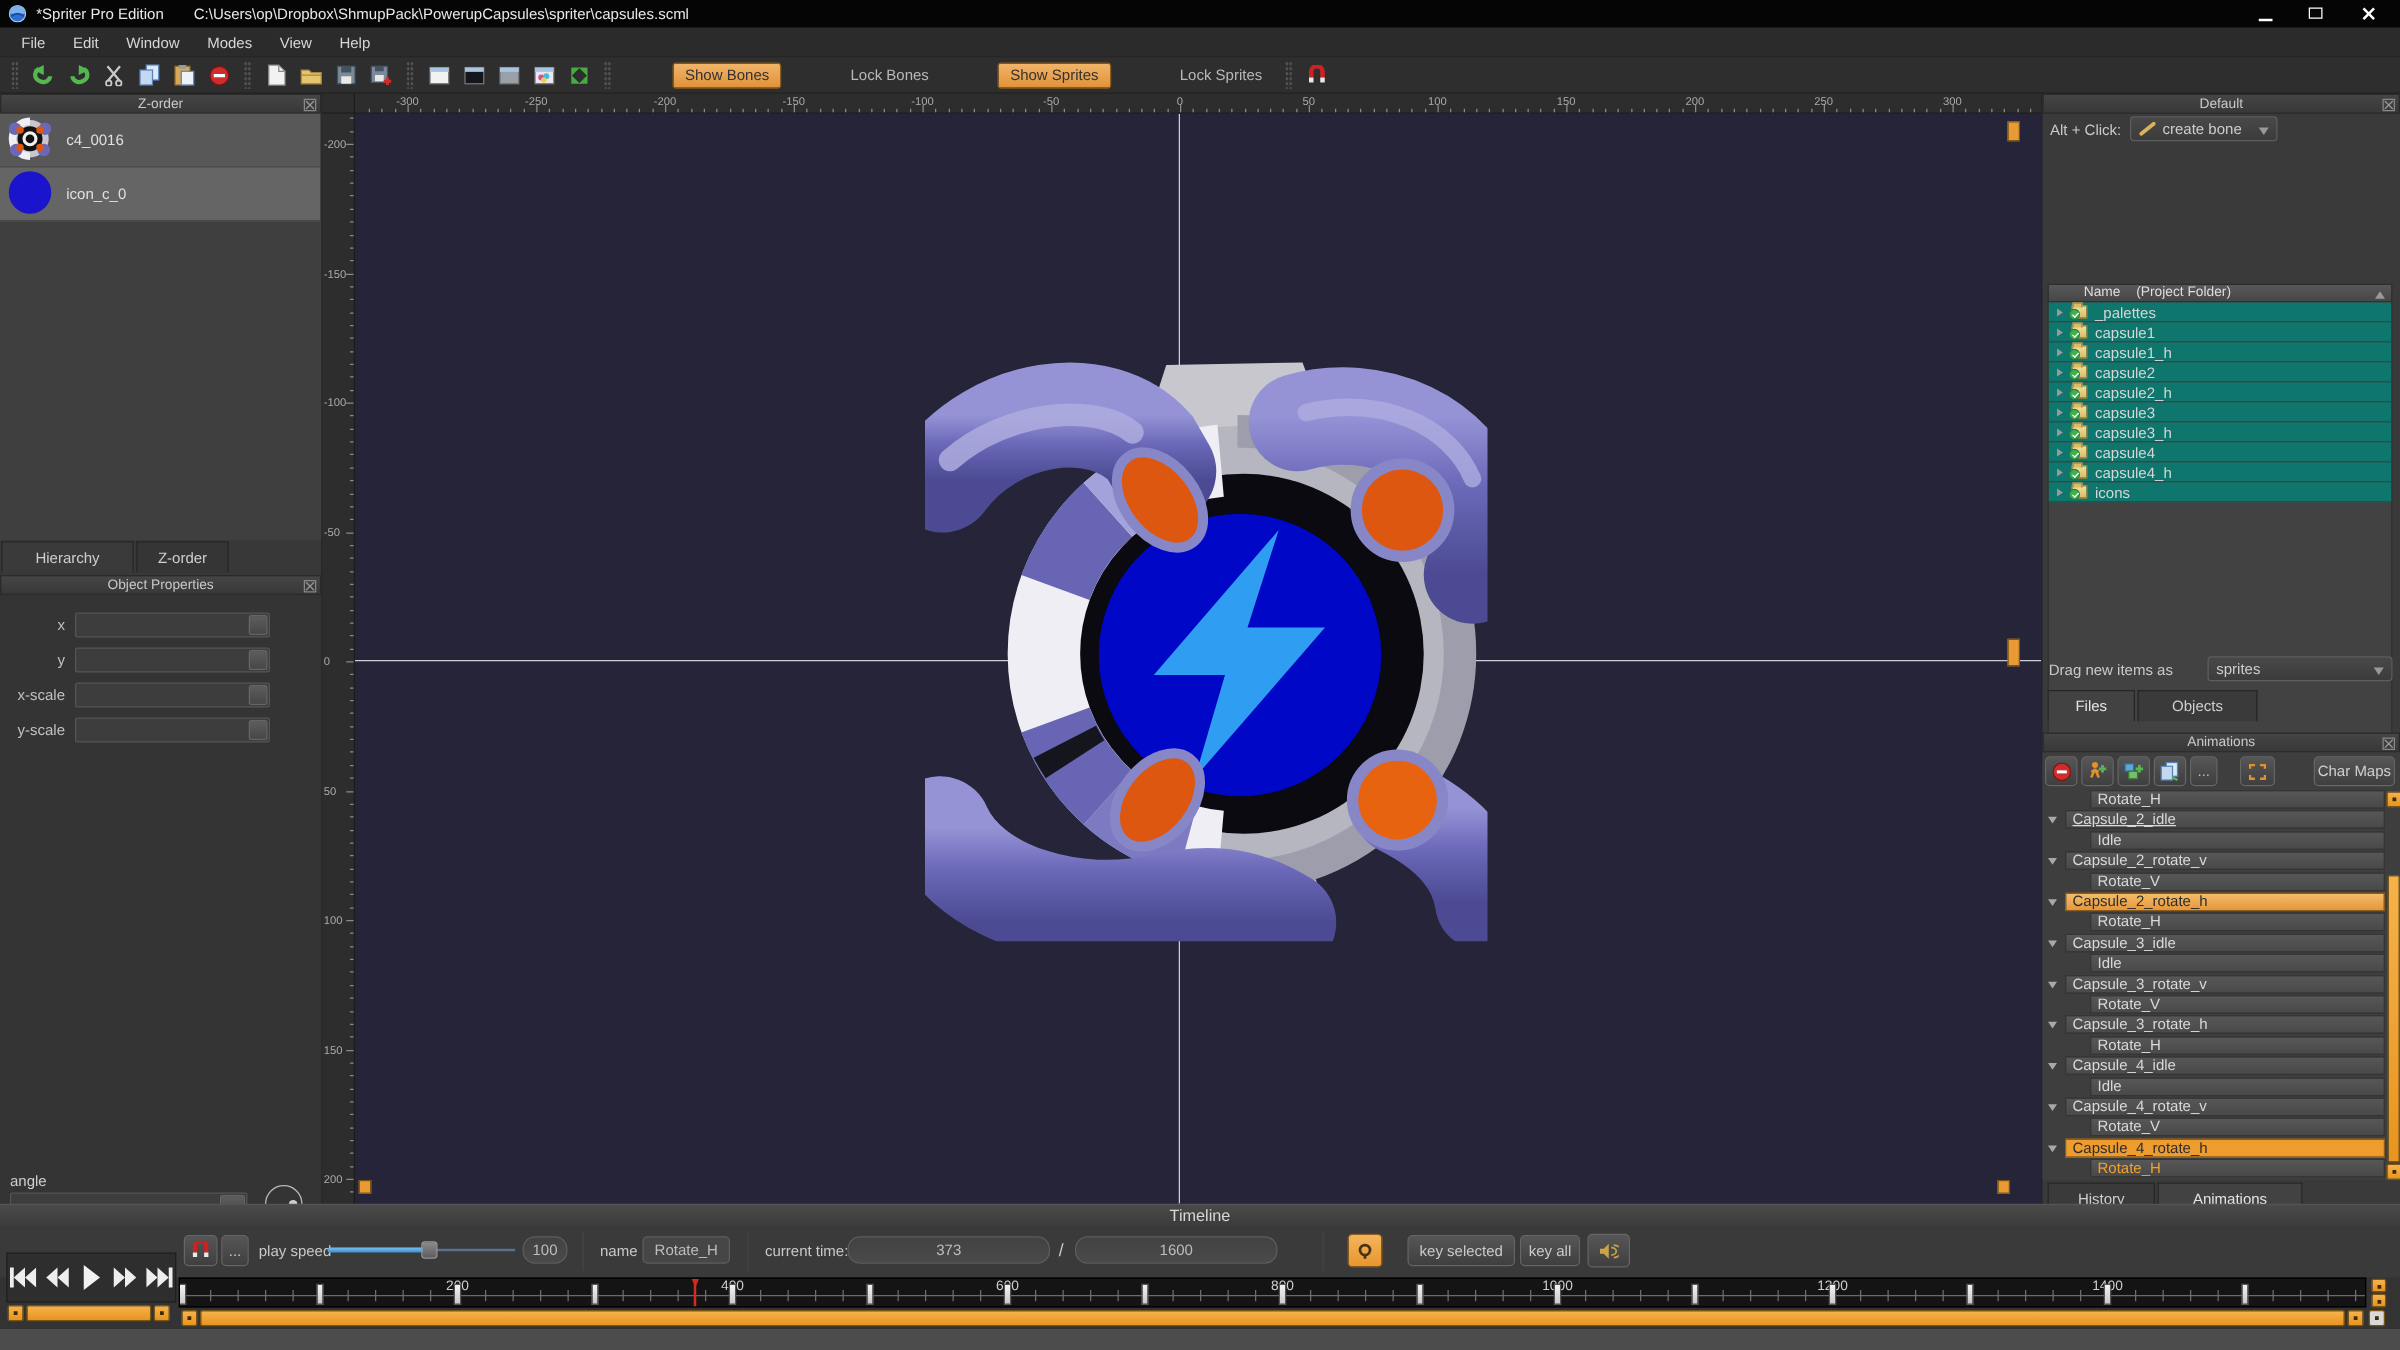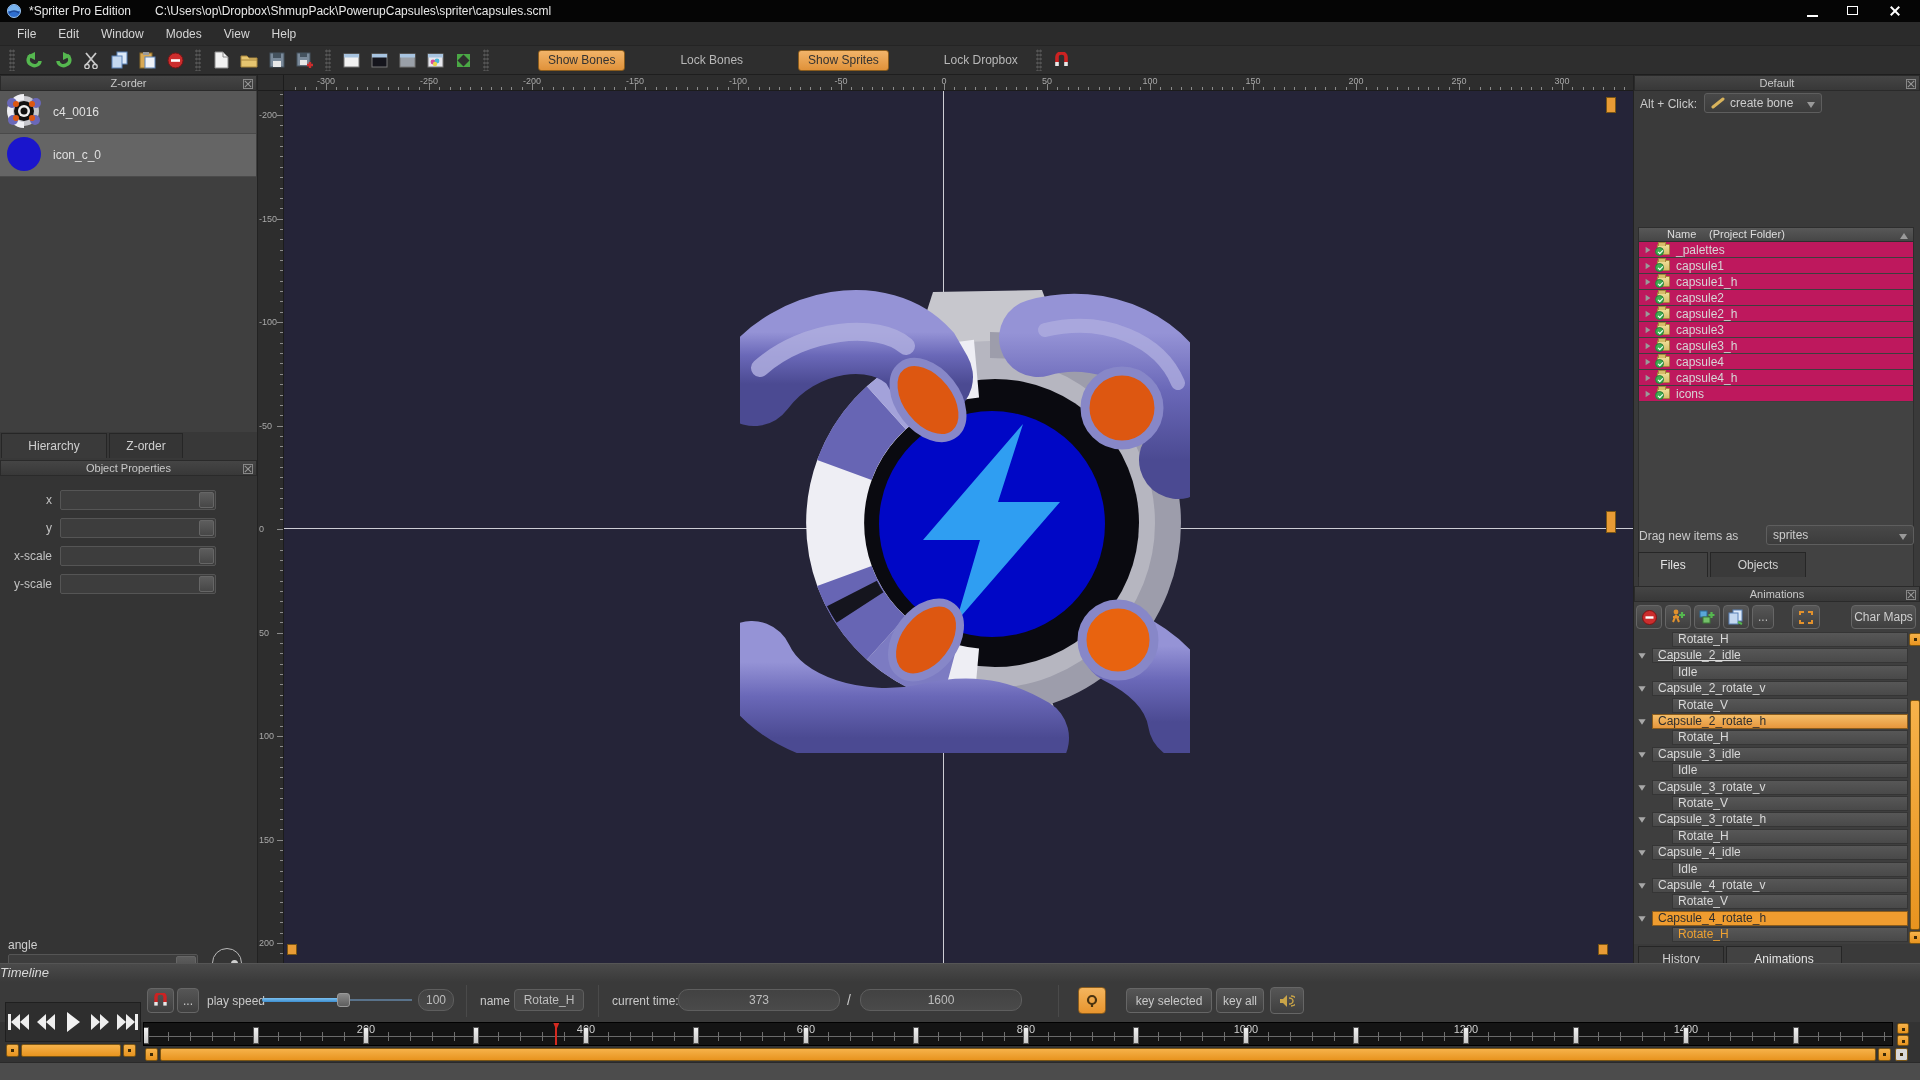--- a/index.html
+++ b/index.html
@@ -58,33 +58,33 @@
   .htick{ position:absolute; bottom:0; width:1px; background:#8a8a8a; }
   .vtick{ position:absolute; right:0; height:1px; background:#8a8a8a; }
   #canvas{ position:absolute; left:26px; top:16px; width:1349px; height:872px; background:#252438; overflow:hidden; }
   .cross{ position:absolute; background:rgba(235,235,240,.85); }
   .cmark{ position:absolute; background:#e89b35; border:1px solid #7a5514; }
   
   #right-panel{ left:1633px; top:75px; width:287px; height:888px; background:#3a3a3a; border-left:1px solid #222; }
   .prow{ position:absolute; color:#c9c9c9; }
   .mini-btn{ position:absolute; width:30px; height:24px; background:linear-gradient(#565656,#3f3f3f); border:1px solid #666; border-radius:4px; display:flex; align-items:center; justify-content:center; }
   #file-header{ position:absolute; left:4px; top:152px; width:276px; height:15px; background:linear-gradient(#585858,#464646); border:1px solid #2e2e2e; font-size:11px; color:#dedede; }
-  .frow{ position:absolute; left:4px; width:276px; height:16px; display:flex; align-items:center; gap:6px; background:#be185d; border-bottom:1px solid #3e3e3e; padding-left:6px; }
+  .frow{ position:absolute; left:4px; width:276px; height:16px; display:flex; align-items:center; gap:6px; background:#0f766e; border-bottom:1px solid #3e3e3e; padding-left:6px; }
   .frow .tri-r{ transform:scale(.8); border-left-color:#9a9a9a; }
   .frow .name{ color:#d6d6d6; }
   #files-area{ position:absolute; left:4px; top:167px; width:276px; height:358px; background:#424242; border:1px solid #2e2e2e; border-top:none;}
   
   .arow{ position:absolute; height:16px; }
   .arow .box{ position:absolute; top:0; height:15px; border:1px solid #353535; background:linear-gradient(#575757,#494949); color:#d9d9d9; line-height:13px; padding-left:5px; font-size:12px; overflow:hidden;}
   .arow.sel .box{ background:linear-gradient(#f4bd68,#e6963c); border-color:#8a5c1d; color:#2e2e2e; }
   .arow.sel2 .box{ background:#ef9c2f; border-color:#8a5c1d; color:#2e2e2e; }
   .arow.hot .box{ color:#f0a231; }
   .arow .tri-d{ position:absolute; left:4px; top:5px; transform:scale(.9); border-top-color:#a8a8a8;}
   
-  #tl-header{ left:0; top:963px; width:1920px; height:19px; background:linear-gradient(#4a4a4a,#3a3a3a); border-top:1px solid #555; line-height:18px; color:#d8d8d8; font-size:13px;font-style:italic;}
+  #tl-header{ left:0; top:963px; width:1920px; height:19px; background:linear-gradient(#4a4a4a,#3a3a3a); border-top:1px solid #555; text-align:center; line-height:18px; color:#d8d8d8; font-size:13px;}
   #tl-controls{ left:0; top:982px; width:1920px; height:40px; background:#3a3a3a; }
   .tl-btn{ position:absolute; background:linear-gradient(#565656,#3f3f3f); border:1px solid #666; border-radius:4px; color:#c9c9c9; display:flex; align-items:center; justify-content:center; }
   .tl-lab{ position:absolute; color:#c9c9c9; }
   .tl-input{ position:absolute; background:linear-gradient(#424242,#4a4a4a); border:1px solid #5e5e5e; border-radius:10px; color:#bdbdbd; text-align:center; }
   .vdiv{ position:absolute; width:1px; background:#2b2b2b; border-right:1px solid #4a4a4a; }
   #playback{ left:5px; top:1002px; width:136px; height:40px; background:#2e2e2e; border:1px solid #1f1f1f; display:flex; align-items:center; justify-content:center; gap:4px; position:absolute;}
   .sbar{ position:absolute; background:linear-gradient(#f6b24a,#e8941f); border:1px solid #7a5514; border-radius:2px;}
   .sb-btn{ position:absolute; width:13px; height:13px; background:linear-gradient(#f6b24a,#e8941f); border:1px solid #7a5514; border-radius:2px;}
   .sb-btn:before{ content:""; position:absolute; left:4px; top:4px; width:3px; height:3px; background:#3c2a08; }
   #tl-ruler{ left:143px; top:1022px; width:1750px; height:24px; background:#141414; border:1px solid #000; overflow:hidden; }
@@ -229,21 +229,21 @@
           <polygon points="1,1 8,1 1,8" fill="#4aa845" transform="translate(1,1)"></polygon>
           <polygon points="16,1 16,8 9,1" fill="#4aa845" transform="translate(-1,1)"></polygon>
           <polygon points="1,16 1,9 8,16" fill="#4aa845" transform="translate(1,-1)"></polygon>
           <polygon points="16,16 9,16 16,9" fill="#4aa845" transform="translate(-1,-1)"></polygon>
         </svg>
       </span>
       <span class="grip"></span>
       <span class="tb-btn on">Show Bones</span>
       <span class="tb-btn">Lock Bones</span>
       <span class="tb-btn on">Show Sprites</span>
-      <span class="tb-btn">Lock Dropbox</span>
+      <span class="tb-btn">Lock Sprites</span>
       <span class="grip"></span>
       <span class="tbi">
         <svg width="17" height="17" viewBox="0 0 17 17">
           <path d="M4 10 V5 a4.5 4 0 0 1 9 0 V10" fill="none" stroke="#cc2222" stroke-width="3.6"></path>
           <rect x="2.2" y="10" width="3.6" height="4" fill="#e8e8e8"></rect>
           <rect x="11.2" y="10" width="3.6" height="4" fill="#e8e8e8"></rect>
         </svg>
       </span>
     </div>
 

